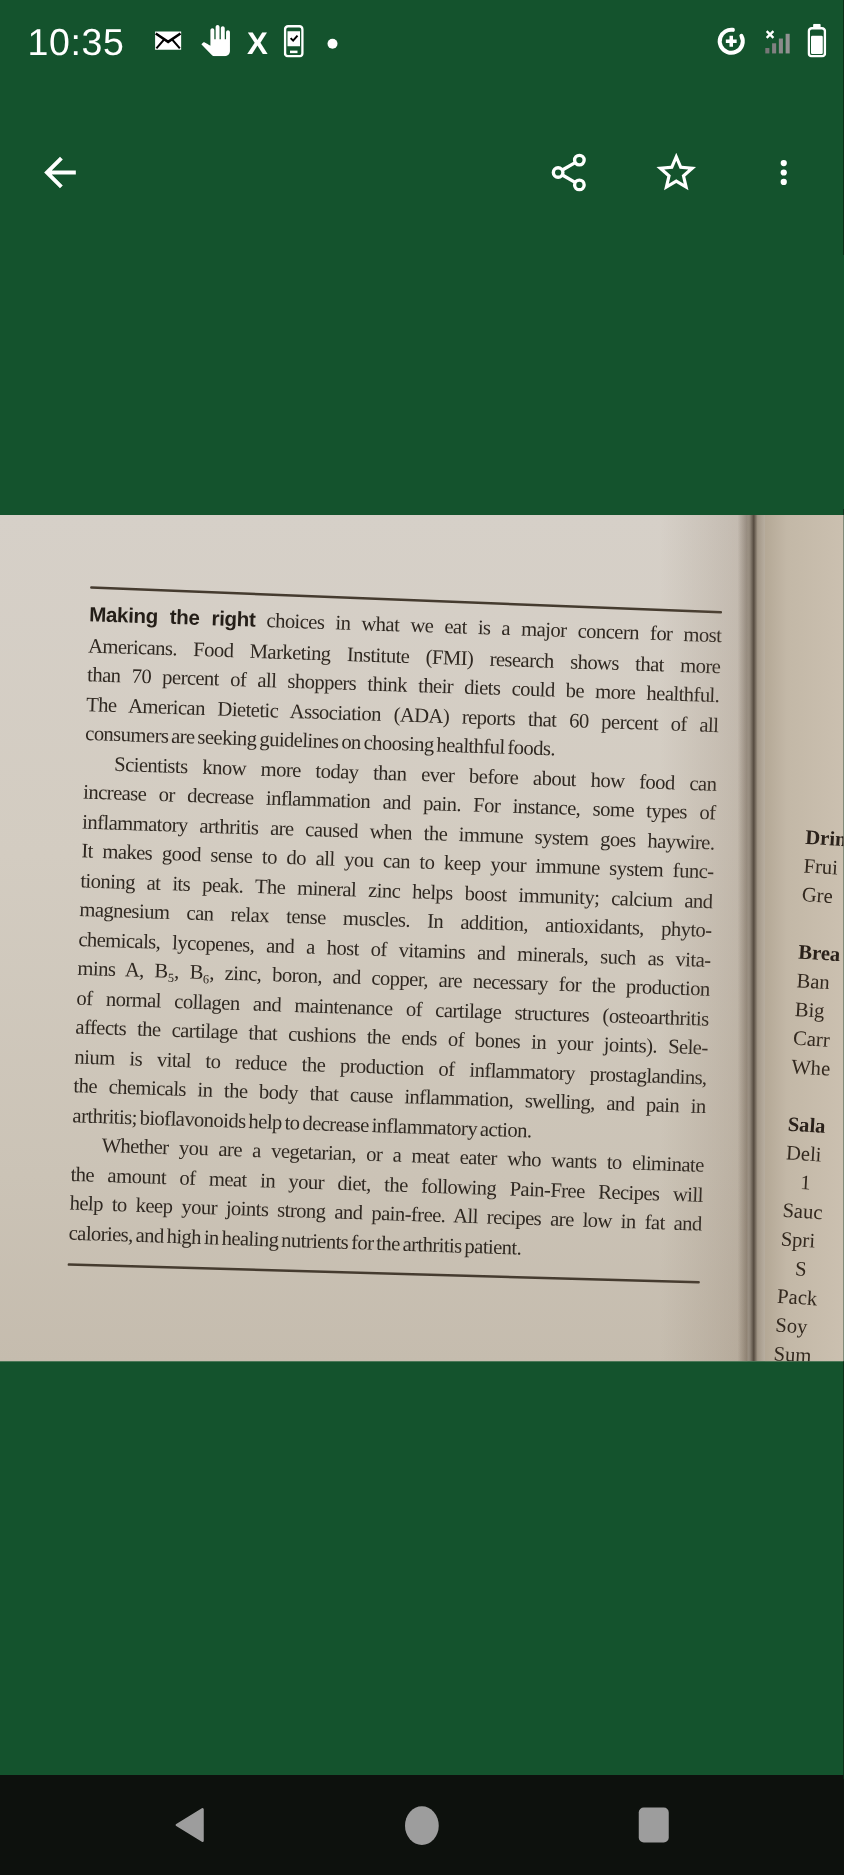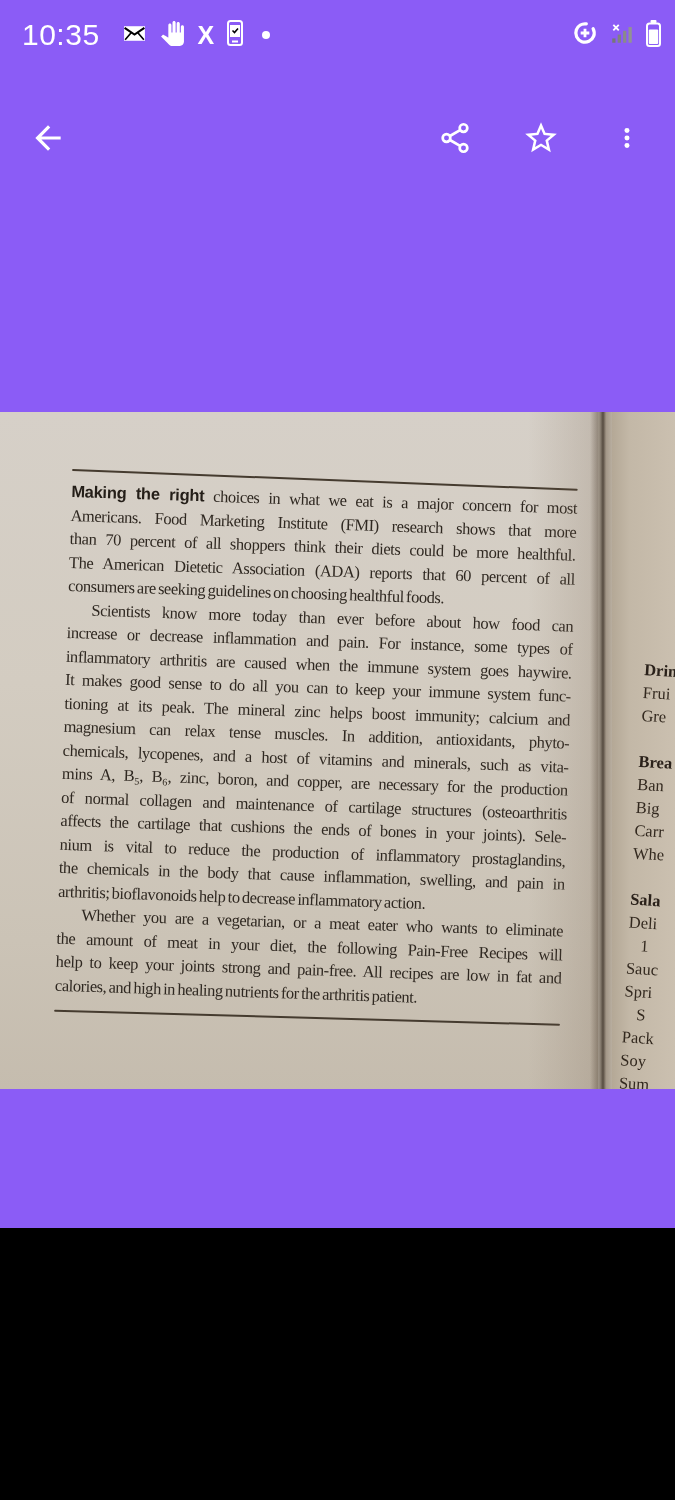--- a/index.html
+++ b/index.html
@@ -1,16 +1,16 @@
 <!DOCTYPE html>
 <html><head>
 <meta charset="utf-8">
 <style>
   html,body{margin:0;padding:0;background:#000;}
-  .screen{position:relative;width:675px;height:1228px;background:#8b5cf6;overflow:hidden;
+  .screen{position:relative;width:675px;height:1500px;background:#14532d;overflow:hidden;
           font-family:"Liberation Sans",sans-serif;}
 
   
   .status-bar{position:absolute;top:0;left:0;width:675px;height:70px;display:flex;
               align-items:center;padding:0 14px 0 22px;box-sizing:border-box;color:#fff;}
   .sb-time{font-size:30px;font-weight:400;letter-spacing:0.5px;color:#fff;}
   .sb-notifs{display:flex;align-items:center;gap:13px;margin-left:22px;}
   .sb-spacer{flex:1;}
   .sb-right{display:flex;align-items:center;gap:11px;}
   .sb-x-letter{font-size:25px;font-weight:700;font-family:"Liberation Sans",sans-serif;line-height:1;}

